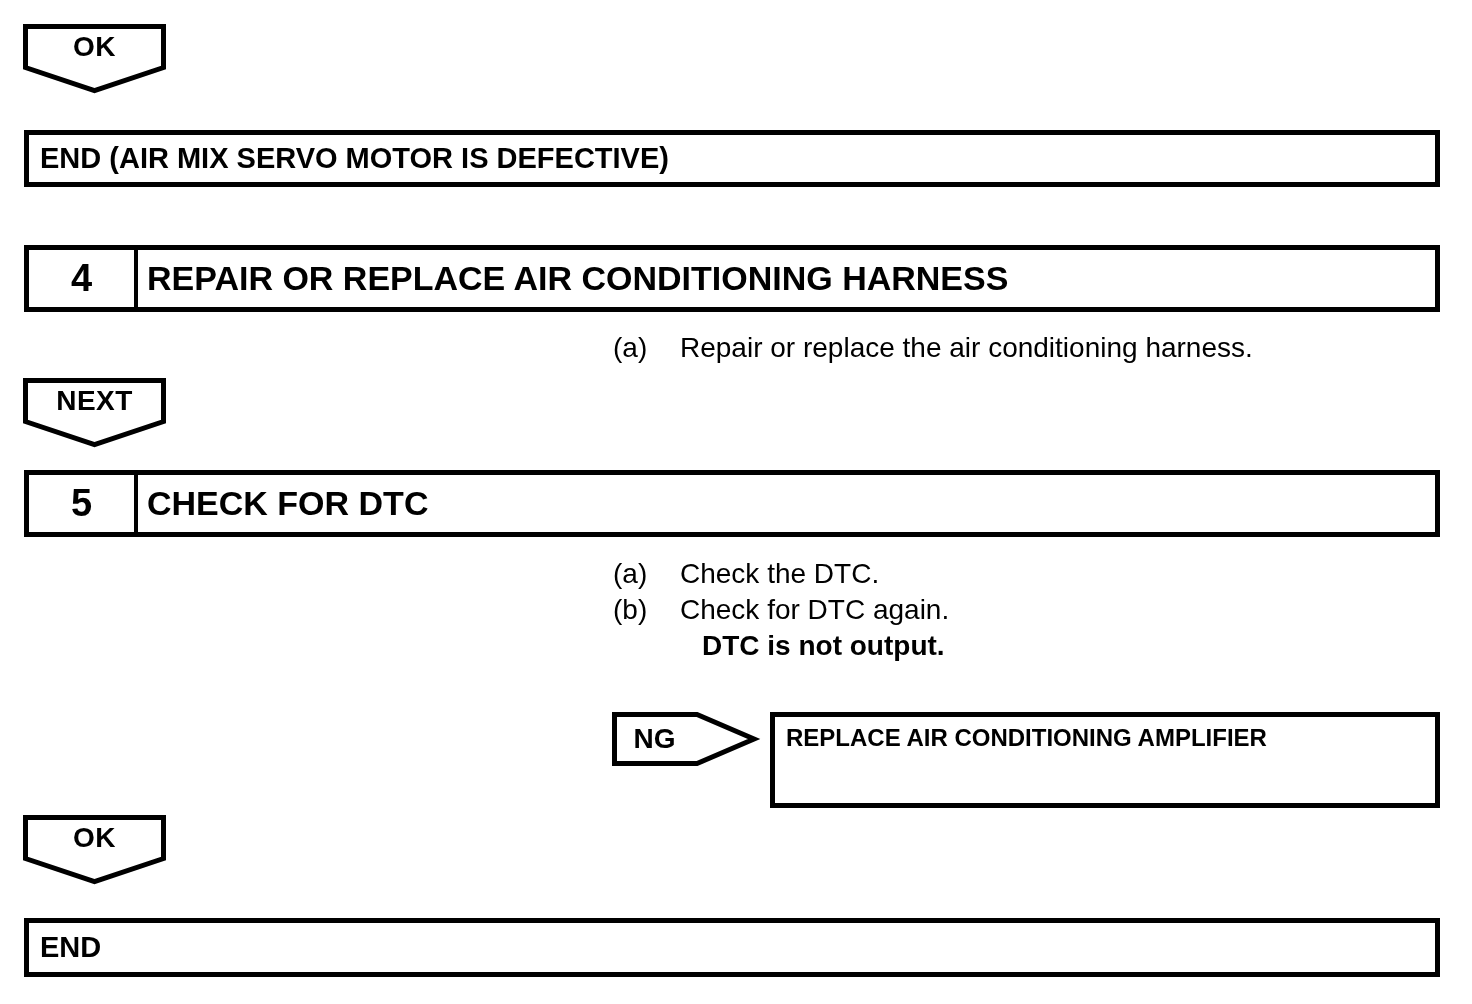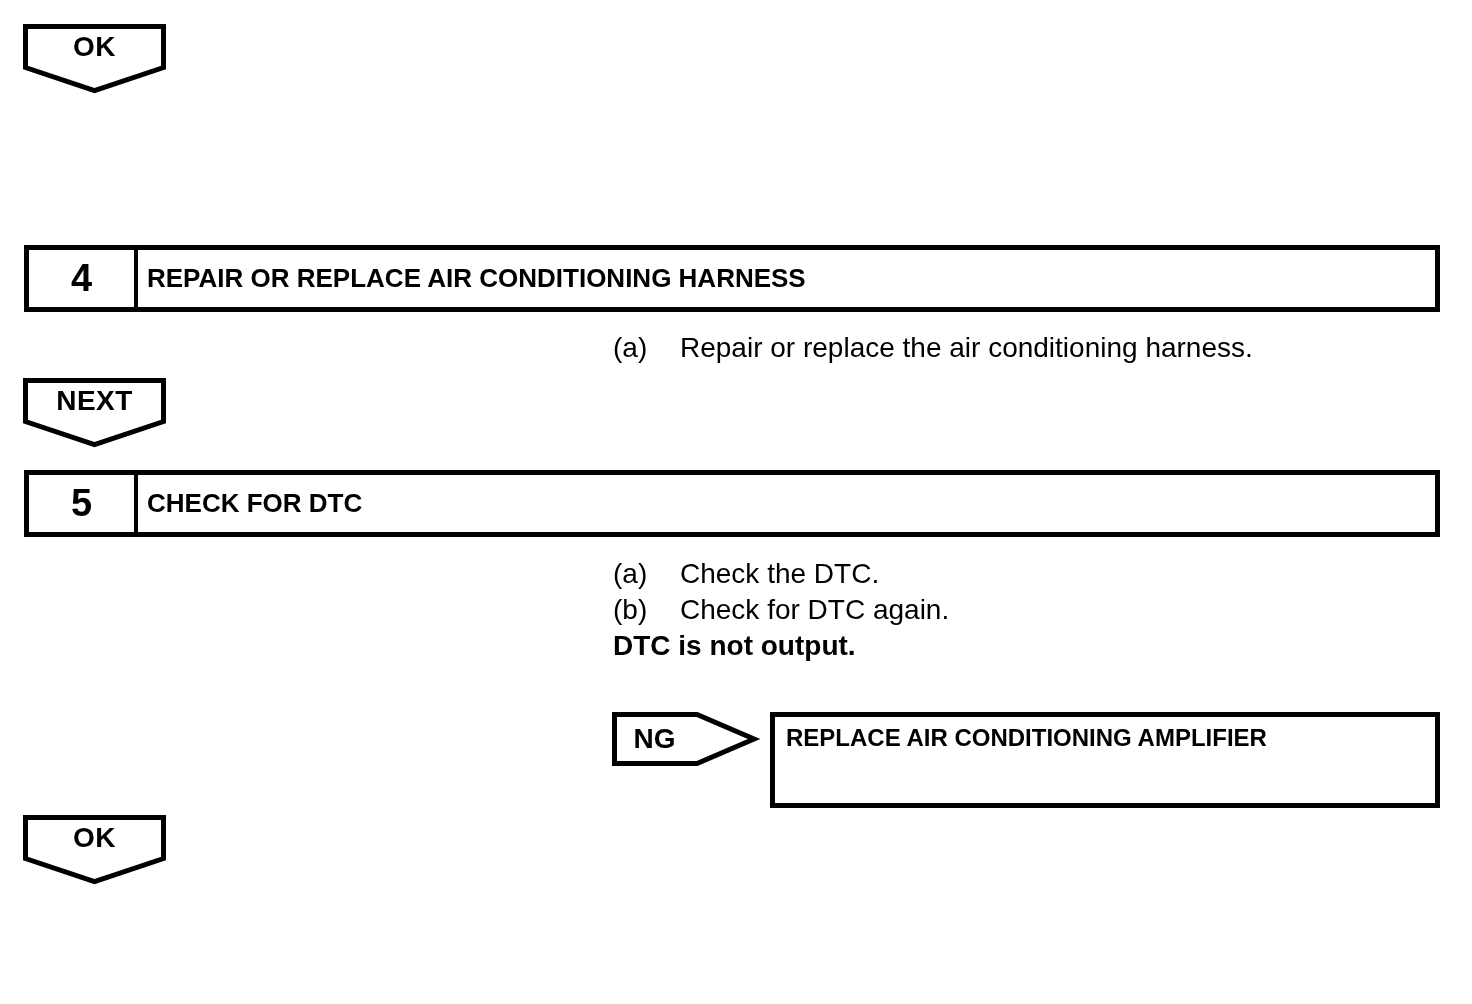--- a/index.html
+++ b/index.html
@@ -52,21 +52,21 @@
     align-items: center;
     justify-content: center;
     font-weight: bold;
     font-size: 38px;
   }
   .step-title {
     flex: 1;
     display: flex;
     align-items: center;
     font-weight: bold;
-    font-size: 26px;
+    font-size: 34px;
     padding-left: 9px;
     white-space: nowrap;
   }
 
   
   .connector-down {
     position: absolute;
     width: 143px;
     height: 70px;
   }
@@ -114,20 +114,21 @@
     font-weight: bold;
     font-size: 28px;
     line-height: 36px;
     margin-left: 67px;
     white-space: nowrap;
   }
   .cond-result {
     font-weight: bold;
     font-size: 28px;
     line-height: 36px;
+    margin-left: 89px;
     white-space: nowrap;
   }
 
   
   .action-box {
     position: absolute;
     left: 770px;
     top: 712px;
     width: 670px;
     height: 96px;
@@ -144,20 +145,23 @@
 
 <div class="canvas">
 
   <div class="connector-down" style="left:23px; top:24px;">
     <svg width="143" height="70" viewBox="0 0 143 70">
       <polygon points="2.5,2.5 140.5,2.5 140.5,43.5 71.5,66.5 2.5,43.5" fill="#ffffff" stroke="#000000" stroke-width="5" stroke-linejoin="miter"></polygon>
     </svg>
     <span class="connector-label">OK</span>
   </div>
 
+  <div class="fullbox" style="top:130px; height:57px;">
+    <span class="box-label">END (AIR MIX SERVO MOTOR IS DEFECTIVE)</span>
+  </div>
 
   <div class="step-box" style="top:245px;">
     <div class="step-num">4</div>
     <div class="step-title">REPAIR OR REPLACE AIR CONDITIONING HARNESS</div>
   </div>
 
   <div class="instr-block" style="top:330px;">
     <div class="instr-row">
       <span class="instr-marker">(a)</span>
       <span>Repair or replace the air conditioning harness.</span>
@@ -199,14 +203,17 @@
     <span>REPLACE AIR CONDITIONING AMPLIFIER</span>
   </div>
 
   <div class="connector-down" style="left:23px; top:815px;">
     <svg width="143" height="70" viewBox="0 0 143 70">
       <polygon points="2.5,2.5 140.5,2.5 140.5,43.5 71.5,66.5 2.5,43.5" fill="#ffffff" stroke="#000000" stroke-width="5" stroke-linejoin="miter"></polygon>
     </svg>
     <span class="connector-label">OK</span>
   </div>
 
+  <div class="fullbox" style="top:918px; height:59px;">
+    <span class="box-label">END</span>
+  </div>
 
 </div>
 
 </body></html>

